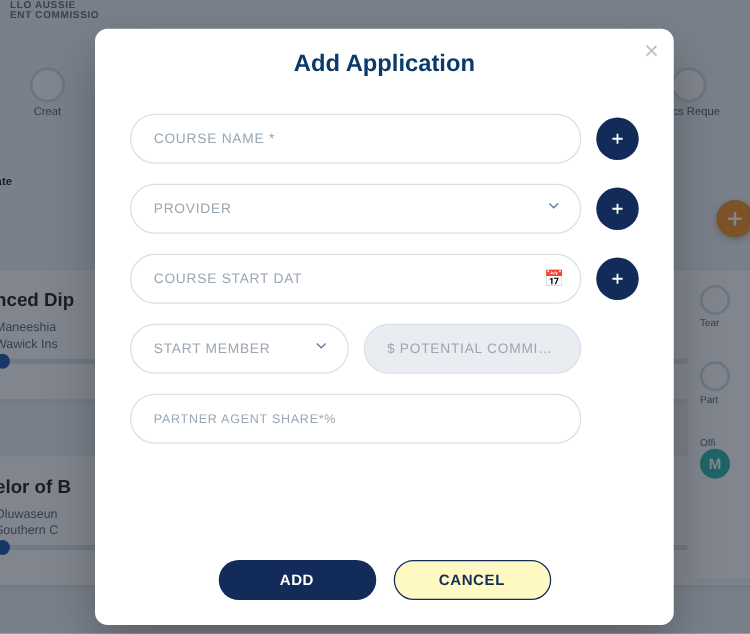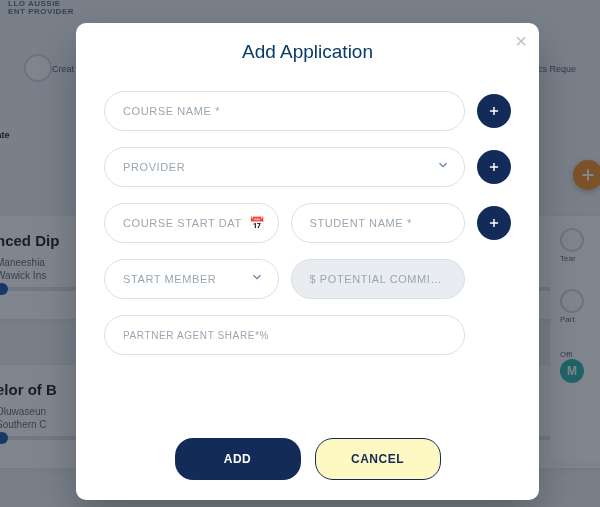--- a/index.html
+++ b/index.html
@@ -13,65 +13,65 @@
     --teal:#28b3ab;
   }
   *{box-sizing:border-box;font-family:Arial,Helvetica,sans-serif}
   html,body{margin:0;padding:0;width:600px;height:507px;background:var(--page-bg);overflow:hidden}
   
   .bg{position:absolute;inset:0;filter:none}
   .topbar{height:30px;display:flex;padding:0 8px;color:var(--navy);font-size:12px;letter-spacing:.5px}
   .brand-logo{font-weight:800;font-size:10px;line-height:1;margin-right:14px}
   .brand-logo span{display:block;font-weight:600;font-size:8px;color:#5b6c7c}
   .steps{display:flex;gap:120px;padding:24px 24px 6px}
-  .step{display:flex;align-items:center;font-size:9px;color:#4d5b68}
+  .step{display:flex;flex-direction:column;align-items:center;font-size:9px;color:#4d5b68}
   .step-circle{width:28px;height:28px;border:2px solid #cfd7df;border-radius:50%;margin-bottom:2px;background:#fff}
   .bg-row-label{font-size:9px;color:#1a1a1a;font-weight:700;margin:40px 0 0 -18px}
   .cards{position:absolute;left:-24px;top:216px;right:-20px;display:flex;flex-direction:column;gap:46px}
   .card{background:#fff;border-radius:8px;padding:16px 20px 28px;box-shadow:0 2px 6px rgba(0,0,0,.06)}
   .card h3{margin:0 0 8px;font-size:15px;color:#1a1a1a}
   .card .line{font-size:10px;color:#5a6470;margin:0 0 2px}
   .right-panel{position:absolute;right:-20px;top:216px;width:70px;background:#fff;border-radius:8px 0 0 8px;box-shadow:0 2px 6px rgba(0,0,0,.06);padding:12px 10px 80px;display:flex;flex-direction:column;gap:26px}
   .rp-item{font-size:8px;color:#5a6470}
   .rp-circle{width:24px;height:24px;border-radius:50%;border:2px solid #cfd7df;background:#fff;margin-bottom:2px}
   .rp-dot{width:24px;height:24px;border-radius:50%;background:var(--teal);color:#fff;font-weight:700;display:flex;align-items:center;justify-content:center;font-size:12px}
   .fab{position:absolute;right:-3px;top:160px;width:30px;height:30px;border-radius:50%;background:var(--orange);box-shadow:0 2px 6px rgba(0,0,0,.25);display:flex;align-items:center;justify-content:center;color:#fff}
   .slider-line{height:4px;background:#dbe2ea;border-radius:2px;position:relative;margin-top:6px}
   .slider-dot{width:12px;height:12px;background:#1851a8;border-radius:50%;position:absolute;top:-4px;left:0}
   
   .overlay{position:absolute;inset:0;background:rgba(25,35,50,.55)}
   
   .modal{position:absolute;left:76px;top:23px;width:463px;height:477px;background:#fff;border-radius:10px;box-shadow:0 18px 40px rgba(0,0,0,.25);padding:14px 28px 20px;display:flex;flex-direction:column}
   .close{position:absolute;right:12px;top:8px;color:#b9c0c8;font-size:20px;line-height:1;cursor:pointer}
-  .modal h2{margin:4px 0 28px;text-align:center;color:var(--navy);font-size:19px;font-weight:400}
+  .modal h2{margin:4px 0 28px;text-align:center;color:var(--navy);font-size:19px;font-weight:700}
   .form{flex:1;display:flex;flex-direction:column;gap:16px}
   .row{display:flex;gap:12px;align-items:center}
   .pill{flex:1;height:40px;border:1px solid var(--pill-border);border-radius:22px;display:flex;align-items:center;padding:0 18px;position:relative;background:#fff}
   .pill.disabled{background:#e9edf1}
   .ph{color:var(--muted);font-size:11px;letter-spacing:.6px;white-space:nowrap;overflow:hidden;text-overflow:ellipsis}
   .chev{position:absolute;right:14px;top:50%;transform:translateY(-50%)}
   .chev svg{width:14px;height:14px;stroke:#5b7fa8;stroke-width:2;fill:none}
   .cal{position:absolute;right:12px;top:50%;transform:translateY(-50%);font-size:13px;color:#2b2b2b}
   .addbtn{width:34px;height:34px;border-radius:50%;background:var(--navy-dk);display:flex;align-items:center;justify-content:center;color:#fff;cursor:pointer;flex:0 0 34px}
   .addbtn svg{width:14px;height:14px;stroke:#fff;stroke-width:2.5}
   .spacer-right{width:34px;flex:0 0 34px}
   .half{flex:1;min-width:0}
   .actionbar{display:flex;gap:14px;justify-content:center;margin-top:auto;padding-top:4px}
-  .btn{width:126px;height:42px;border-radius:18px;font-size:12px;font-weight:600;letter-spacing:.5px;display:flex;align-items:center;justify-content:center;cursor:pointer}
+  .btn{width:126px;height:32px;border-radius:18px;font-size:12px;font-weight:600;letter-spacing:.5px;display:flex;align-items:center;justify-content:center;cursor:pointer}
   .btn.primary{background:var(--navy-dk);color:#fff;border:none}
   .btn.secondary{background:#fef9c3;border:1.5px solid var(--navy-dk);color:var(--navy-dk)}
 </style>
 </head>
 <body>
 
 <div class="bg">
   <div class="topbar">
     <div class="brand-logo">
       <span>LLO AUSSIE</span>
-      <span>ENT PROVIDER</span>
+      <span>ENT COMMISSIO</span>
     </div>
   </div>
 
   <div class="steps">
     <div class="step">
       <div class="step-circle"></div>
       <div>Creat</div>
     </div>
     <div class="step" style="margin-left:auto">
       <div class="step-circle"></div>
@@ -153,23 +153,20 @@
             <path d="M12 5v14M5 12h14"></path>
           </svg>
       </div>
     </div>
 
     <div class="row">
       <div class="pill half">
         <span class="ph">COURSE START DAT</span>
         <span class="cal">📅</span>
       </div>
-      <div class="pill half">
-        <span class="ph">STUDENT NAME *</span>
-      </div>
       <div class="addbtn">
         <svg viewBox="0 0 24 24">
             <path d="M12 5v14M5 12h14"></path>
           </svg>
       </div>
     </div>
 
     <div class="row">
       <div class="pill half">
         <span class="ph">START MEMBER</span>

